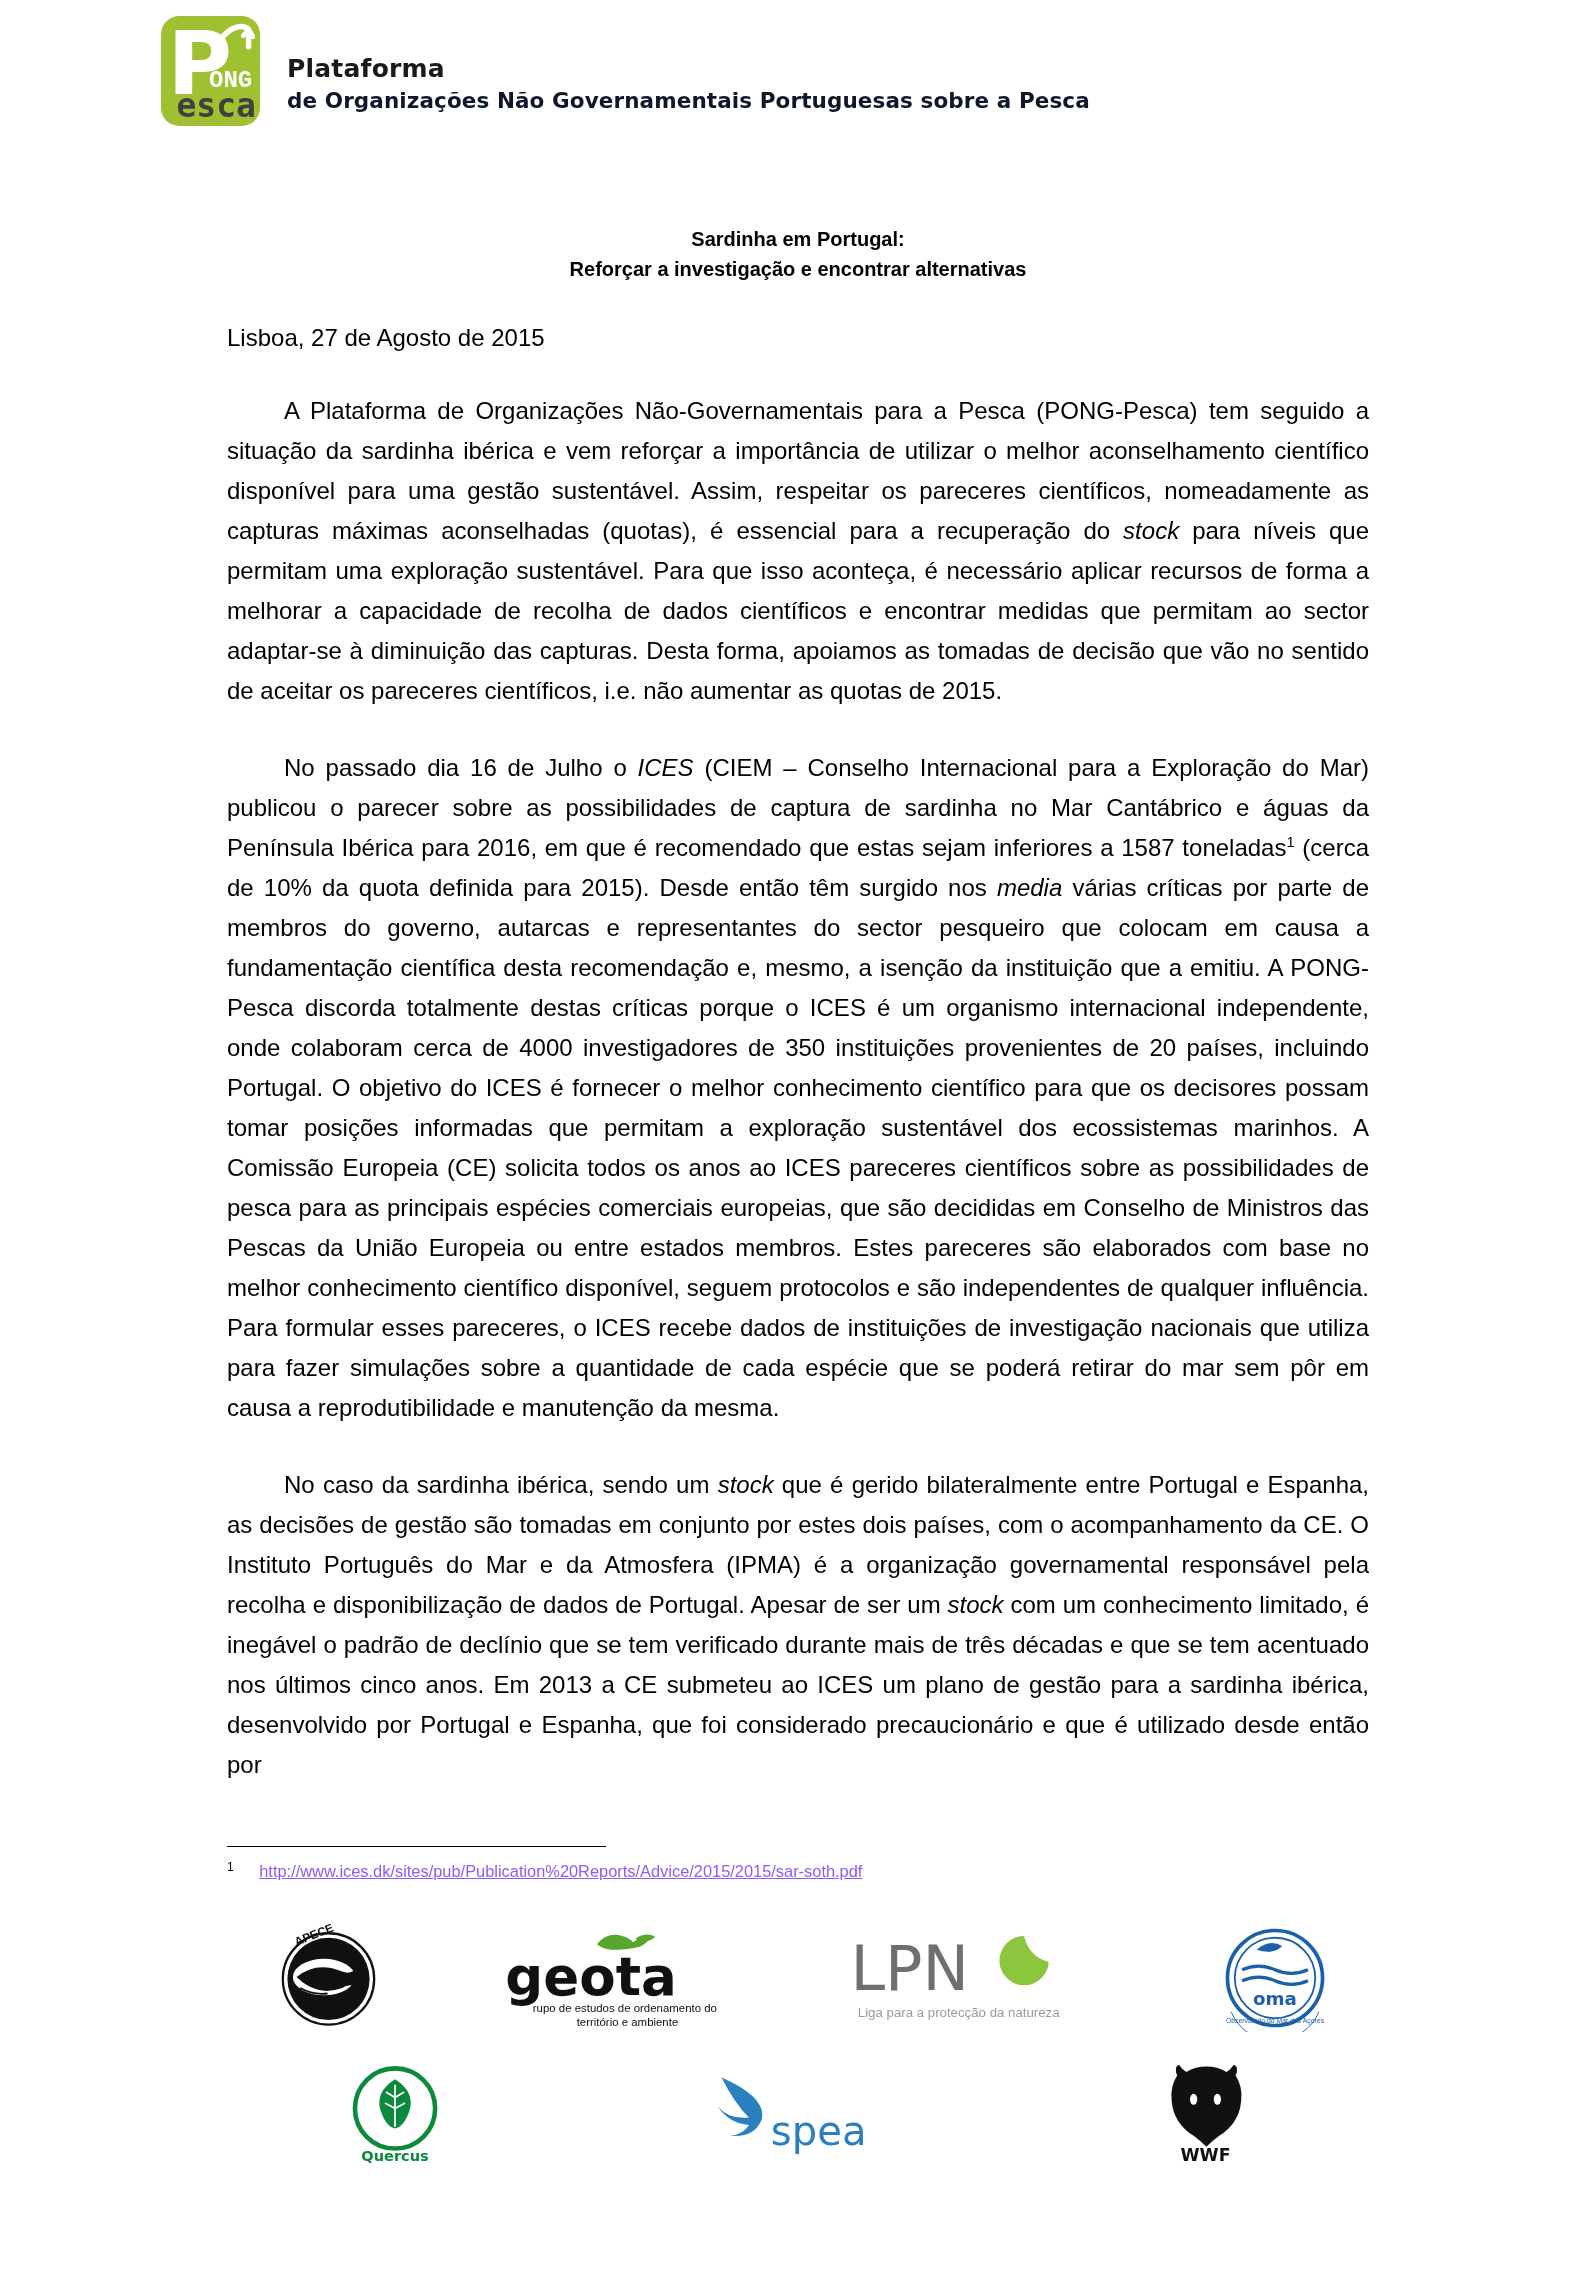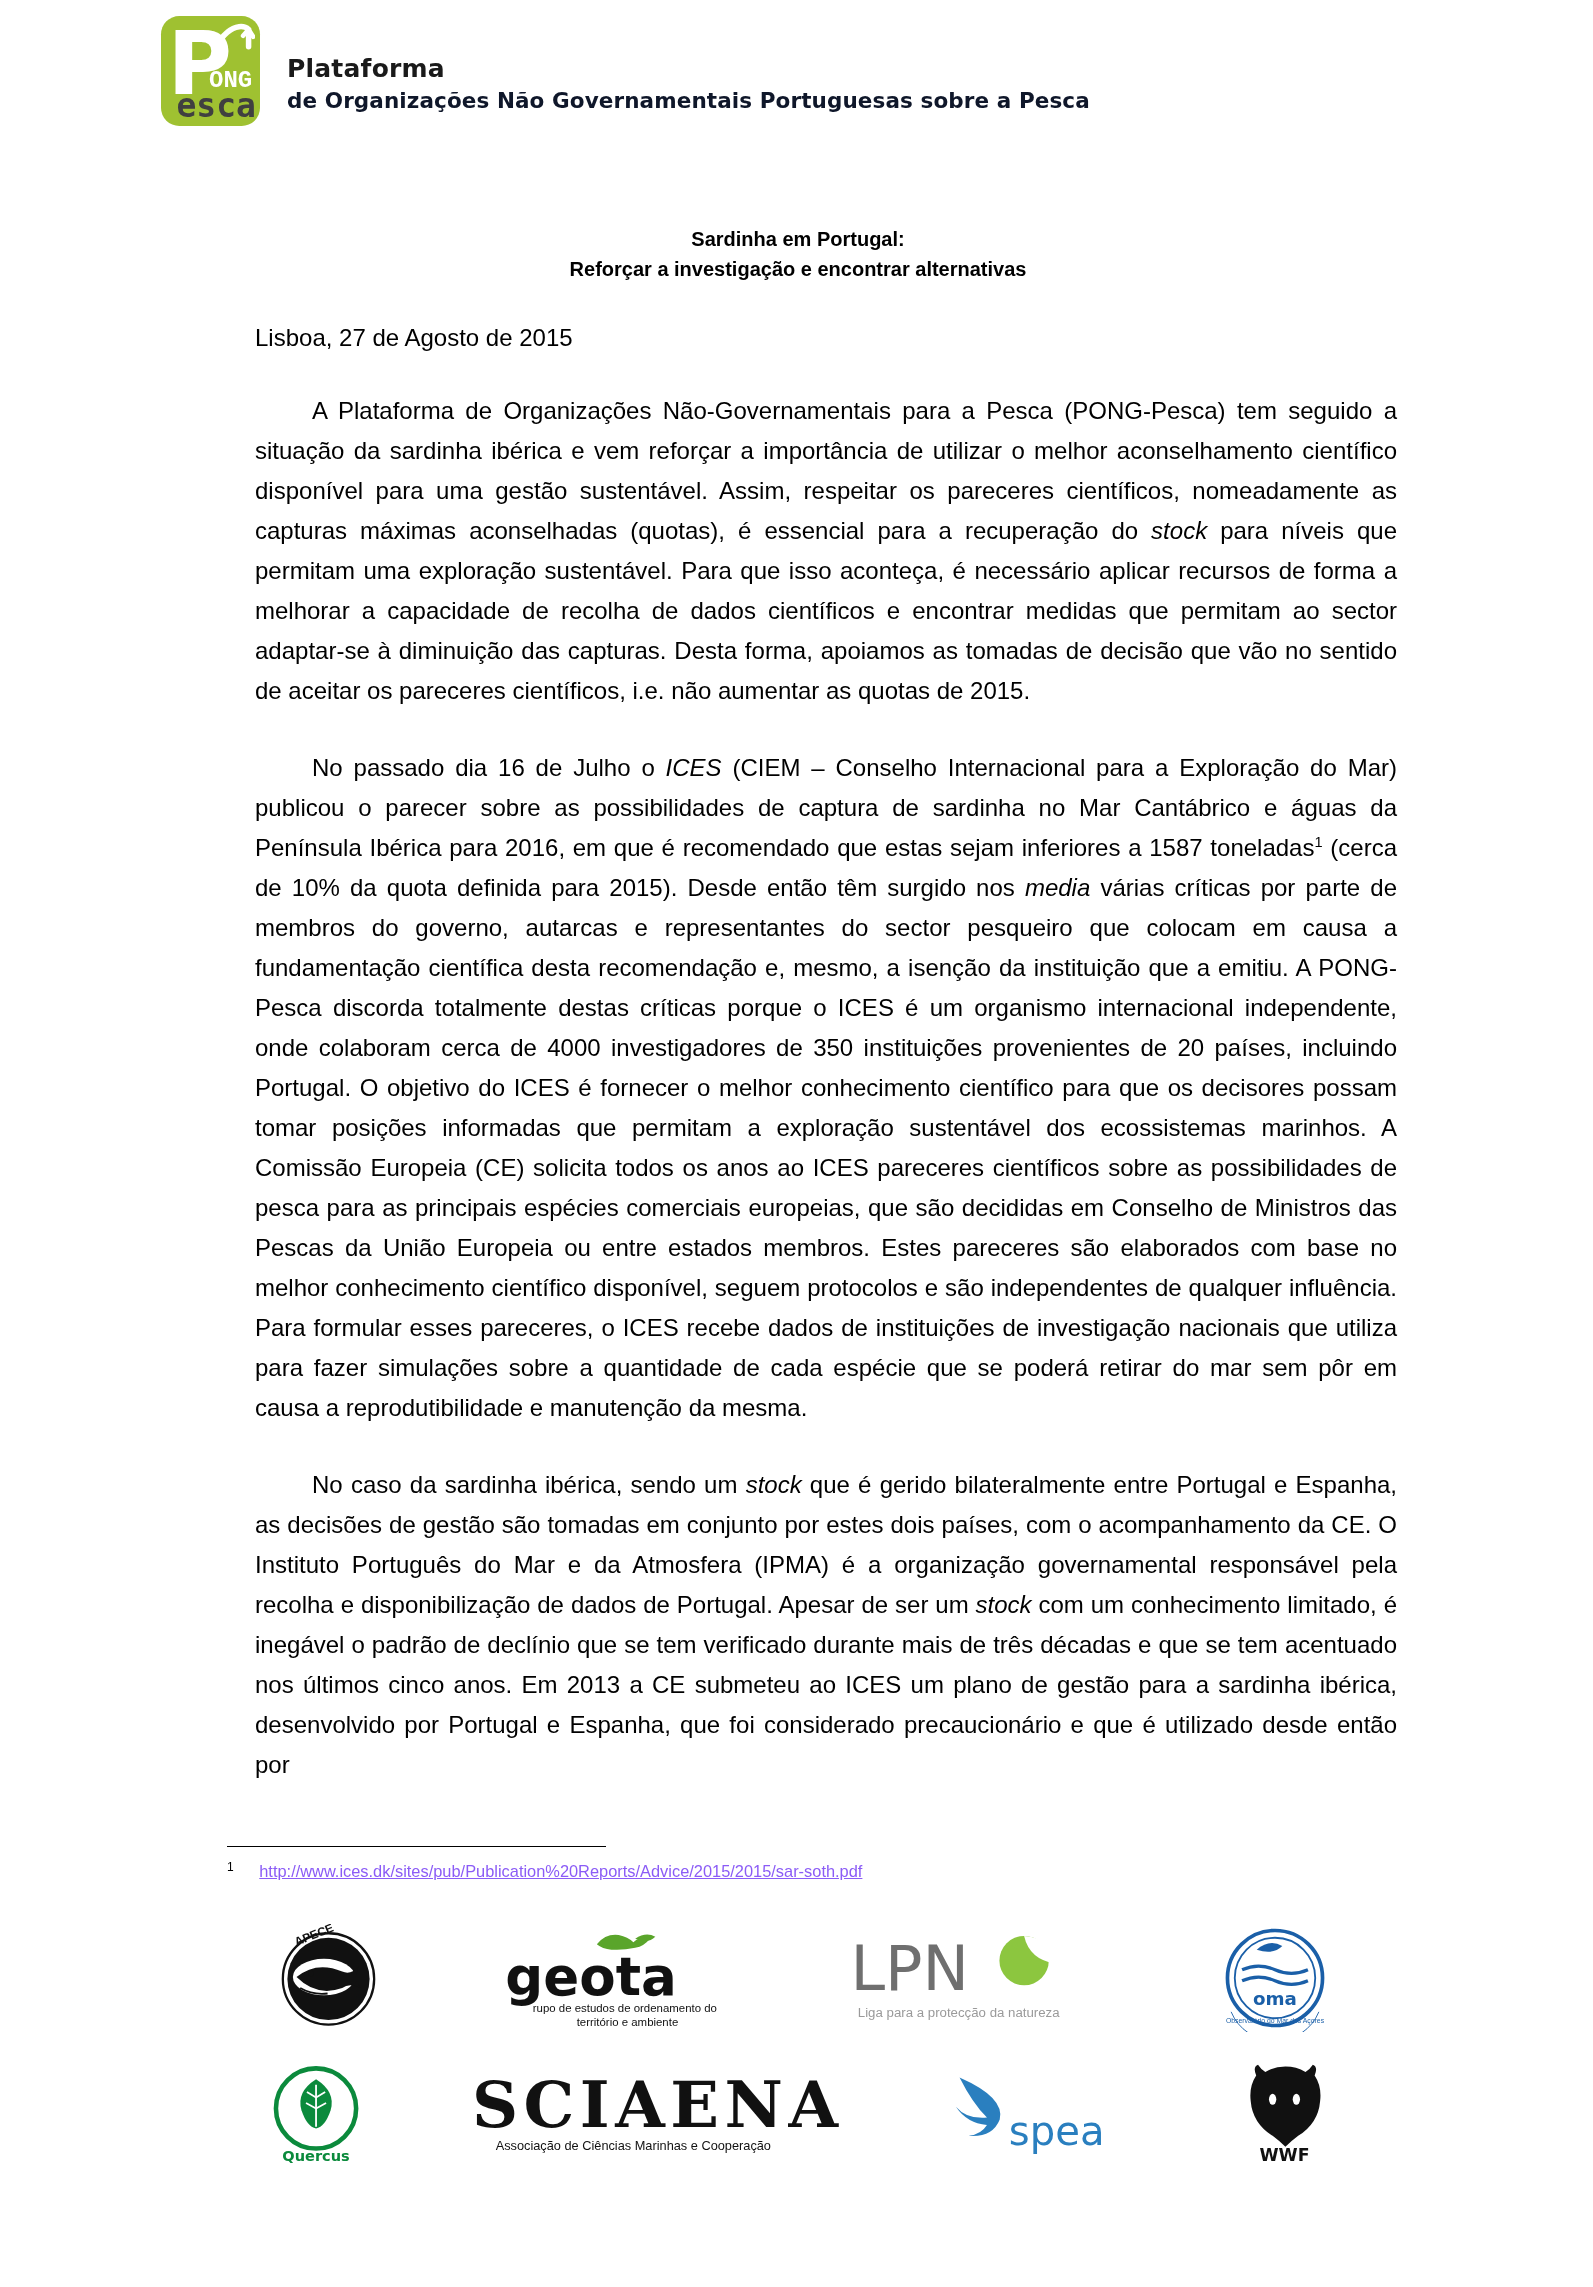--- a/index.html
+++ b/index.html
@@ -115,21 +115,20 @@
     font-size: 20px;
     line-height: 30px;
   }
 
   
   .body-block {
     position: absolute;
     left: 227px;
     top: 322px;
     width: 1142px;
-    margin-left: 28px;
   }
   .dateline {
     font-size: 24px;
     line-height: 31px;
     margin-bottom: 38px;
   }
   p.para {
     margin: 0 0 37px 0;
     text-align: justify;
     text-justify: inter-word;
@@ -298,26 +297,20 @@
       <div class="logo-cell">
         <svg width="123" height="105" viewBox="0 0 135 115">
           <circle cx="67" cy="52" r="44" fill="#ffffff" stroke="#0b8a3c" stroke-width="5"></circle>
           <path d="M67,20 q-22,14 -16,34 q6,18 16,20 q10,-2 16,-20 q6,-20 -16,-34 z" fill="#0b8a3c"></path>
           <path d="M67,26 l0,46" stroke="#ffffff" stroke-width="2"></path>
           <path d="M67,40 l-10,-6 M67,52 l-11,-6 M67,40 l10,-6 M67,52 l11,-6" stroke="#ffffff" stroke-width="2"></path>
           <text x="67" y="110" text-anchor="middle" font-family="'DejaVu Sans',sans-serif" font-size="16" font-weight="bold" fill="#0b8a3c">Quercus</text>
         </svg>
       </div>
 
-      <div class="logo-cell">
-        <svg width="384" height="105" viewBox="0 0 420 115">
-          <text x="4" y="72" font-family="'DejaVu Serif',serif" font-size="70" font-weight="bold" fill="#111" letter-spacing="6">SCIAENA</text>
-          <text x="30" y="98" font-family="'Liberation Sans',sans-serif" font-size="14" fill="#111">Associação de Ciências Marinhas e Cooperação</text>
-        </svg>
-      </div>
 
       <div class="logo-cell">
         <svg width="192" height="105" viewBox="0 0 210 115">
           <path d="M18,18 q14,28 30,44 q-22,2 -34,-12 q12,18 34,20 q-6,10 -20,12 q26,2 34,-18 q6,-24 -44,-46 z" fill="#2a7fbf"></path>
           <text x="72" y="92" font-family="'DejaVu Sans',sans-serif" font-size="44" fill="#2a7fbf">spea</text>
         </svg>
       </div>
 
       <div class="logo-cell">
         <svg width="119" height="105" viewBox="0 0 130 115">

